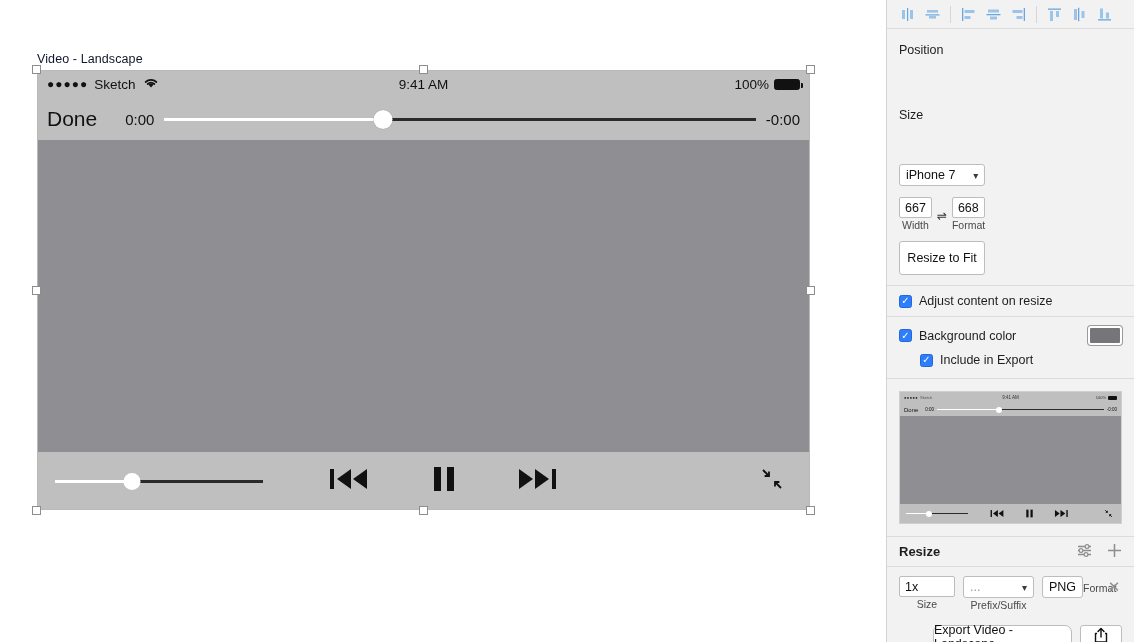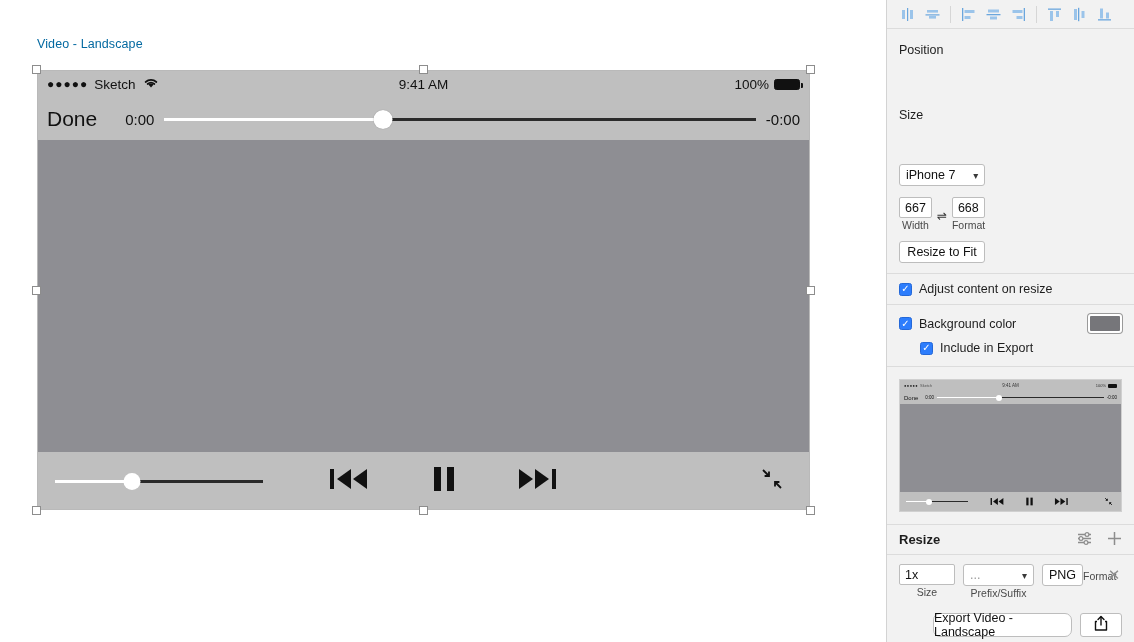--- a/index.html
+++ b/index.html
@@ -13,23 +13,23 @@
 
   
   .canvas {
     position: relative;
     width: 886px; height: 642px;
     background: #ffffff;
     flex: 0 0 886px;
   }
   .artboard-label {
     position: absolute;
-    left: 37px; top: 37px;
+    left: 37px; top: 52px;
     font-size: 12.5px;
-    color: #0369a1;
+    color: #0f172a;
     letter-spacing: .1px;
     white-space: nowrap;
   }
 
   .artboard {
     position: absolute;
     left: 37px; top: 70px;
     width: 773px; height: 440px;
     background: #8e8e93;
     overflow: hidden;
@@ -160,21 +160,21 @@
   .sublabel { font-size: 10.5px; color: #4a4a4a; margin-top: 1px; }
   .selectbox {
     width: 100%; height: 22px; background: #fff;
     border: 1px solid #bdbdbd; border-radius: 3px;
     font-size: 12.5px; color: #111; padding: 0 6px;
     display: flex; align-items: center; position: relative;
   }
   .selectbox .chev { margin-left: auto; font-size: 10px; color: #3a3a3a; }
   .linkico { align-self: center; font-size: 12px; color: #333; padding-top: 3px; }
   .btn-wide {
-    width: 100%; height: 22px; background: #fff;
+    width: 100%; height: 34px; background: #fff;
     border: 1px solid #bdbdbd; border-radius: 3px;
     display: flex; align-items: center; justify-content: center;
     font-size: 12.5px; color: #111; margin-top: 6px;
   }
 
   .cbrow { display: flex; align-items: center; gap: 7px; }
   .cbox {
     width: 13px; height: 13px; border-radius: 2.5px;
     background: #2d7dfc; border: 1px solid #2468d8;
     display: flex; align-items: center; justify-content: center;

